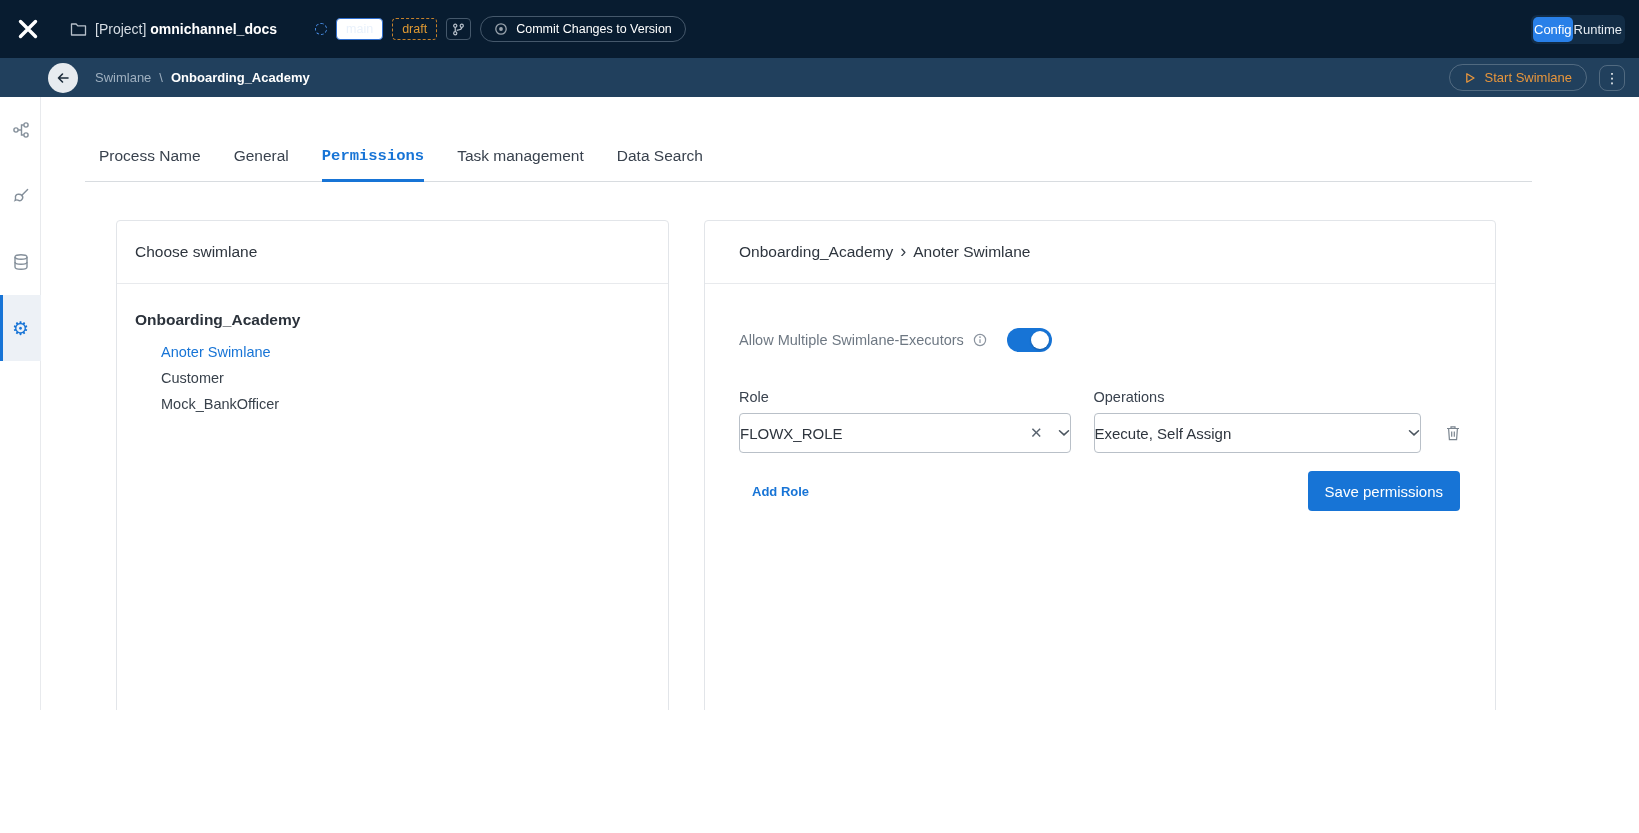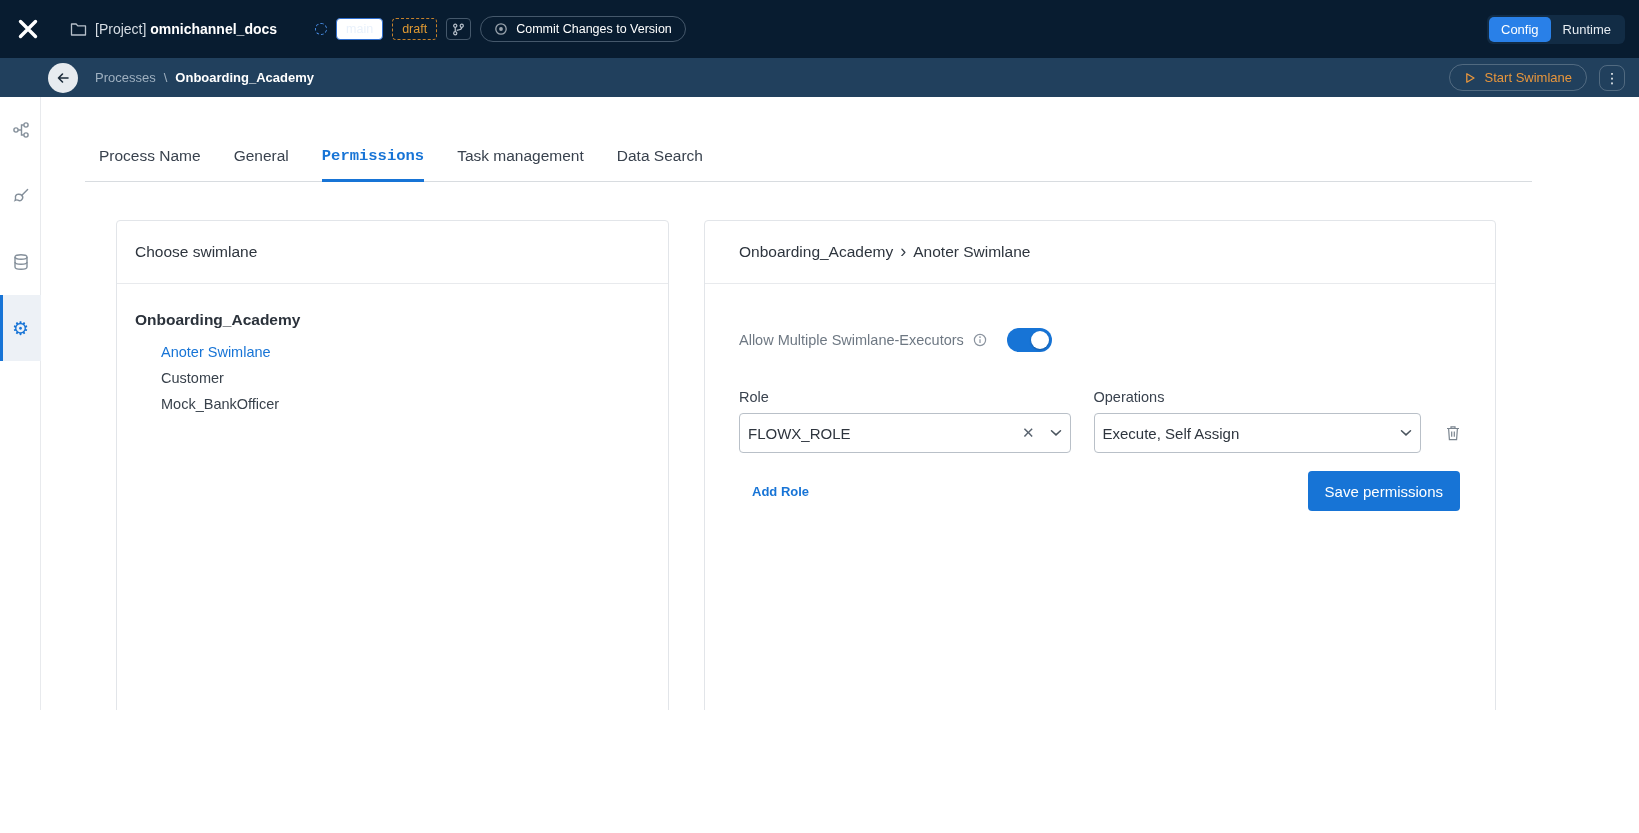--- a/index.html
+++ b/index.html
@@ -17,21 +17,21 @@
   .version-group { display:flex; align-items:center; gap:9px; margin-left:38px; }
   .dashed-circle { width:12px; height:12px; border:1.5px dashed #4A8FE8; border-radius:50%; }
   .badge { font-size:12.5px; padding:2px 9px; border-radius:4px; line-height:16px; }
   .badge.main { border:1px solid #2F6FD0; color:#E9F1FB; }
   .badge.draft { border:1px dashed #C5812B; color:#E09A33; }
   .mini-btn { width:25px; height:22px; border:1px solid #45586B; border-radius:4px; background:transparent;
               display:flex; align-items:center; justify-content:center; color:#B9C2CC; cursor:pointer; }
   .commit-btn { height:26px; border:1px solid #45586B; border-radius:13px; background:transparent; color:#fff;
                 display:flex; align-items:center; gap:8px; padding:0 13px; font-size:12.5px; cursor:pointer; }
   .topbar-right { margin-left:auto; display:flex; align-items:center; background:#122C45; border-radius:6px; padding:2px; }
-  .mode-btn { font-size:13px; padding:5px 12px; border-radius:5px; border:none; background:transparent; color:#E6ECF2; cursor:pointer; }
+  .mode-btn { font-size:13px; padding:5px 1px; border-radius:5px; border:none; background:transparent; color:#E6ECF2; cursor:pointer; }
   .mode-btn.active { background:#2980E8; color:#fff; font-weight:400; }
 
   
   .subbar { height:39px; background:#21405D; display:flex; align-items:center; padding:0 14px 0 48px; }
   .back-btn { width:30px; height:30px; border-radius:50%; background:#E7EBEF; border:none; display:flex;
               align-items:center; justify-content:center; cursor:pointer; margin-right:17px; }
   .crumbs { display:flex; align-items:center; gap:8px; font-size:13px; }
   .crumbs .parent { color:#9FB0C0; cursor:pointer; }
   .crumbs .sep { color:#9FB0C0; }
   .crumbs .current { color:#fff; font-weight:700; }
@@ -80,21 +80,21 @@
             cursor:pointer; border:none; }
   .toggle .knob { position:absolute; top:3px; right:3px; width:18px; height:18px; border-radius:50%; background:#fff;
                   box-shadow:0 1px 2px rgba(0,0,0,0.25); }
 
   .fields { display:flex; margin-top:37px; align-items:flex-end; }
   .field { display:flex; flex-direction:column; }
   .field.role { width:332px; }
   .field.ops { width:328px; margin-left:23px; }
   .field-label { font-size:14.5px; color:#39424E; margin-bottom:8px; }
   .select-box { height:40px; border:1px solid #B9C0C8; border-radius:4px; background:#fff; display:flex;
-                align-items:center; padding:0 8px; font-size:15px; color:#2E353E; cursor:pointer; }
+                align-items:center; padding:0 0; font-size:15px; color:#2E353E; cursor:pointer; }
   .select-box .value { flex:1; }
   .select-box .clear { font-size:15px; color:#5A6470; margin-right:15px; cursor:pointer; }
   .trash-btn { margin-left:25px; margin-bottom:12px; background:none; border:none; cursor:pointer; color:#7A848E; display:flex; }
 
   .actions { display:flex; justify-content:space-between; align-items:center; margin-top:18px; }
   .add-role { color:#1774D6; font-size:13px; margin-left:13px; cursor:pointer; background:none; border:none; font-weight:700; }
   .save-btn { height:40px; padding:0 17px; background:#1774D6; color:#fff; font-size:15px; border:none; border-radius:4px;
               cursor:pointer; }
 
   .fab { position:absolute; width:42px; height:42px; border-radius:50%; right:91px; top:716px; background:#1E3A56;
@@ -157,21 +157,21 @@
 
   <div class="subbar">
     <button class="back-btn">
       <span style="display:flex;">
         <svg width="16" height="16" viewBox="0 0 16 16">
             <path d="M13 8H3.5M7.5 4L3.5 8l4 4" fill="none" stroke="#1C2B3A" stroke-width="1.6" stroke-linecap="round" stroke-linejoin="round"></path>
           </svg>
       </span>
     </button>
     <div class="crumbs">
-      <span class="parent">Processes</span>
+      <span class="parent">Swimlane</span>
       <span class="sep">\</span>
       <span class="current">Onboarding_Academy</span>
     </div>
     <div class="subbar-right">
       <button class="start-btn">
         <span style="display:flex;">
           <svg width="12" height="12" viewBox="0 0 12 12">
               <path d="M2.8 1.8v8.4L10 6z" fill="none" stroke="#E8963C" stroke-width="1.3" stroke-linejoin="round"></path>
             </svg>
         </span>

